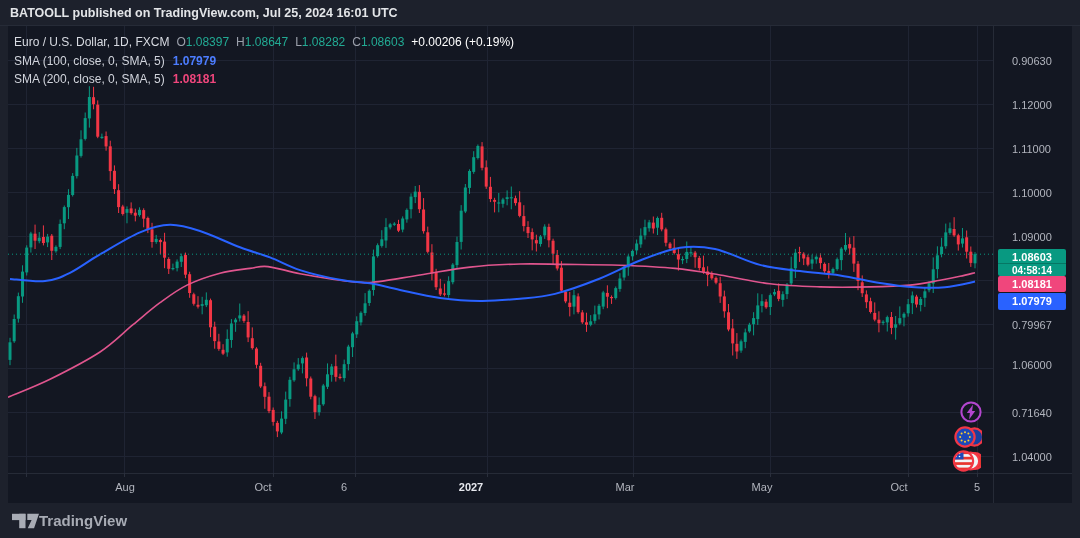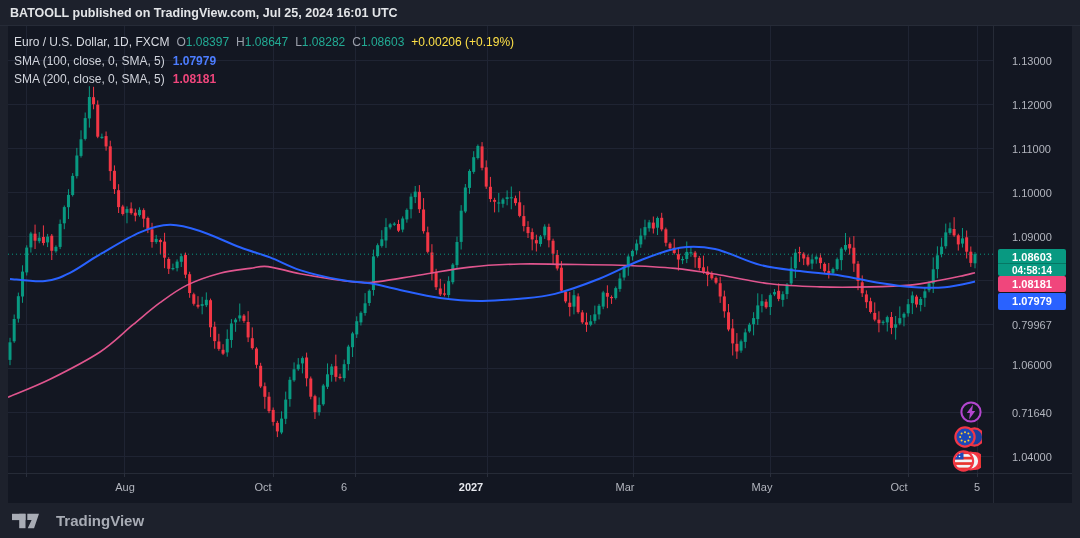--- a/index.html
+++ b/index.html
@@ -11,35 +11,35 @@
           display:flex;align-items:center;padding-left:10px;}
   .widget{position:absolute;left:8px;top:26px;width:1064px;height:477px;background:#131722;}
   #plot{position:absolute;left:8px;top:26px;width:985px;height:447px;display:block;}
   .vsep{position:absolute;left:993px;top:26px;width:1px;height:477px;background:#262b37;}
   .hsep{position:absolute;left:8px;top:473px;width:1064px;height:1px;background:#262b37;}
   .legend{position:absolute;left:14px;top:33px;color:#d1d4dc;font-size:12px;line-height:18.5px;white-space:nowrap;}
   .lrow{height:18.5px;}
   .ltitle{color:#d8dbe2;}
   .olabel{color:#9ba0ab;margin-left:7px;}
   .oval{color:#22ab94;}
-  .chg{color:#fde047;margin-left:7px;text-align:right;}
+  .chg{color:#ffffff;margin-left:7px;text-align:right;}
   .indval{font-weight:bold;margin-left:8px;}
   .paxis{position:absolute;left:993px;top:26px;width:87px;height:477px;}
   .plabel{position:absolute;left:19px;color:#b2b5be;font-size:11px;transform:translateY(-50%);}
   .badge{position:absolute;left:5px;width:68px;border-radius:2px;color:#fff;font-size:11px;
          font-weight:bold;text-align:center;overflow:hidden;}
   .badge .main{padding-top:2px;}
   .badge .sub{font-size:10px;font-weight:bold;border-top:1px solid rgba(0,0,0,.22);padding-top:1px;}
   .taxis{position:absolute;left:8px;top:473px;width:985px;height:30px;}
   .tlabel{position:absolute;top:8px;color:#b2b5be;font-size:11px;transform:translateX(-50%);}
   .tlabel.major{color:#e6e8ee;font-weight:bold;}
   .tick{position:absolute;top:0;width:1px;height:4px;background:#2a2f3c;}
   .event{position:absolute;width:30px;height:30px;}
   .footer{position:absolute;left:12px;top:503px;width:400px;height:35px;display:flex;align-items:center;color:#a8acb5;}
-  .tvword{font-size:15px;font-weight:bold;margin-left:17px;color:#a8acb5;}
+  .tvword{font-size:15px;font-weight:bold;margin-left:0;color:#a8acb5;}
 </style>
 </head>
 <body>
 
 <div class="stage">
 
   <div class="topbar">
     <span>BATOOLL published on TradingView.com, Jul 25, 2024 16:01 UTC</span>
   </div>
 
@@ -545,21 +545,21 @@
     <div class="lrow">
       <span class="ltitle">Euro / U.S. Dollar, 1D, FXCM</span><span id="ohlc"><span class="olabel">O</span><span class="oval">1.08397</span><span class="olabel">H</span><span class="oval">1.08647</span><span class="olabel">L</span><span class="oval">1.08282</span><span class="olabel">C</span><span class="oval">1.08603</span></span><span class="chg">+0.00206 (+0.19%)</span>
     </div>
     <div id="ind-rows">
         <div class="lrow"><span>SMA (100, close, 0, SMA, 5)</span><span class="indval" style="color: rgb(76, 125, 255);">1.07979</span></div>
         <div class="lrow"><span>SMA (200, close, 0, SMA, 5)</span><span class="indval" style="color: rgb(240, 70, 124);">1.08181</span></div>
       </div>
   </div>
 
   <div class="paxis" id="paxis">
-      <div class="plabel" style="top: 34.7px;">1.13000</div>
+      <div class="plabel" style="top: 34.7px;">0.90630</div>
       <div class="plabel" style="top: 78.7px;">1.12000</div>
       <div class="plabel" style="top: 122.7px;">1.11000</div>
       <div class="plabel" style="top: 166.7px;">1.10000</div>
       <div class="plabel" style="top: 210.7px;">1.09000</div>
       <div class="plabel" style="top: 298.7px;">0.79967</div>
       <div class="plabel" style="top: 339px;">1.06000</div>
       <div class="plabel" style="top: 386.7px;">0.71640</div>
       <div class="plabel" style="top: 430.7px;">1.04000</div>
       <div class="badge" style="top: 222.5px; height: 27px; background: rgb(8, 153, 129);">
         <div class="main">1.08603</div>

